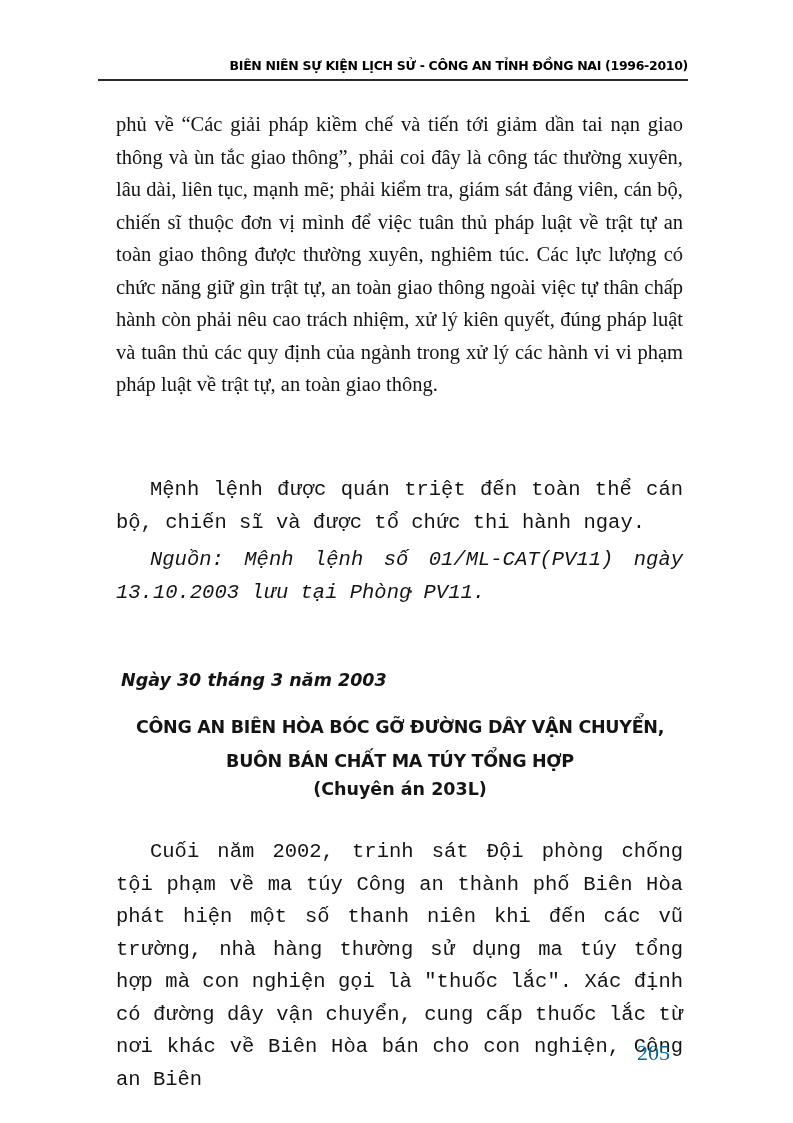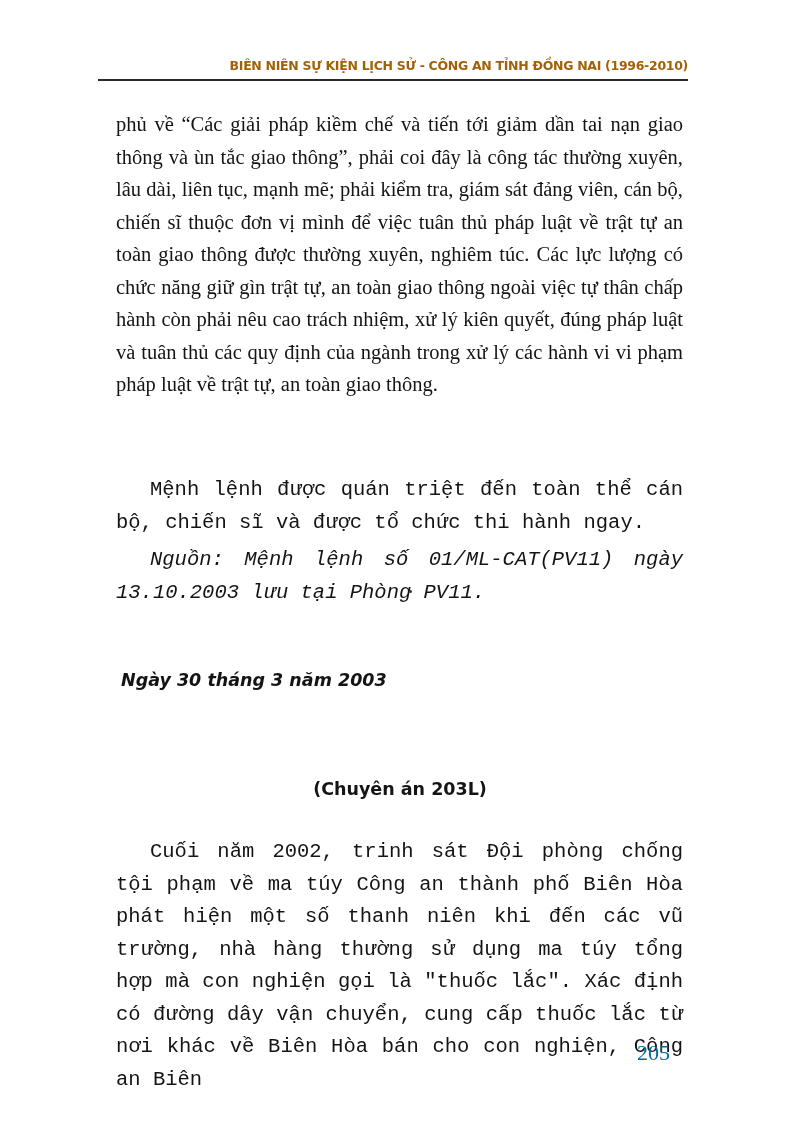--- a/index.html
+++ b/index.html
@@ -1,20 +1,20 @@
 <!DOCTYPE html>
 <html><head>
 <meta charset="utf-8">
 <style>
   html, body { margin: 0; padding: 0; background: #ffffff; }
   body { width: 793px; height: 1123px; position: relative; overflow: hidden; color: #1a1a1a; }
   .running-head {
     position: absolute; left: 98px; top: 58px; width: 590px;
     text-align: right; font-family: "DejaVu Sans", sans-serif; font-weight: bold;
-    font-size: 12.5px; letter-spacing: -0.3px; color: #a16207;
+    font-size: 12.5px; letter-spacing: -0.3px; color: #000000;
   }
   .head-rule {
     position: absolute; left: 98px; top: 79px; width: 590px; height: 0;
     border-top: 2px solid #2a2a2a;
   }
   .body-text {
     position: absolute; left: 112px; width: 575px;
     font-family: "Liberation Serif", serif; font-size: 20.5px; line-height: 32.5px;
     text-align: justify; color: #141414;
   }
@@ -61,20 +61,22 @@
   </div>
 
   <div class="body-text p-nguon">
     <p class="para indent italic">Nguồn: Mệnh lệnh số 01/ML-CAT(PV11) ngày 13.10.2003 lưu tại Phòng PV11.</p>
   </div>
   <div class="speck"></div>
 
   <div class="date-line">Ngày 30 tháng 3 năm 2003</div>
 
   <div class="article-title">
+    <div>CÔNG AN BIÊN HÒA BÓC GỠ ĐƯỜNG DÂY VẬN CHUYỂN,</div>
+    <div>BUÔN BÁN CHẤT MA TÚY TỔNG HỢP</div>
   </div>
   <div class="article-subtitle">(Chuyên án 203L)</div>
 
   <div class="body-text sec2">
     <p class="para indent">Cuối năm 2002, trinh sát Đội phòng chống tội phạm về ma túy Công an thành phố Biên Hòa phát hiện một số thanh niên khi đến các vũ trường, nhà hàng thường sử dụng ma túy tổng hợp mà con nghiện gọi là "thuốc lắc". Xác định có đường dây vận chuyển, cung cấp thuốc lắc từ nơi khác về Biên Hòa bán cho con nghiện, Công an Biên</p>
   </div>
 
   <div class="page-number">205</div>
 </div>
 

